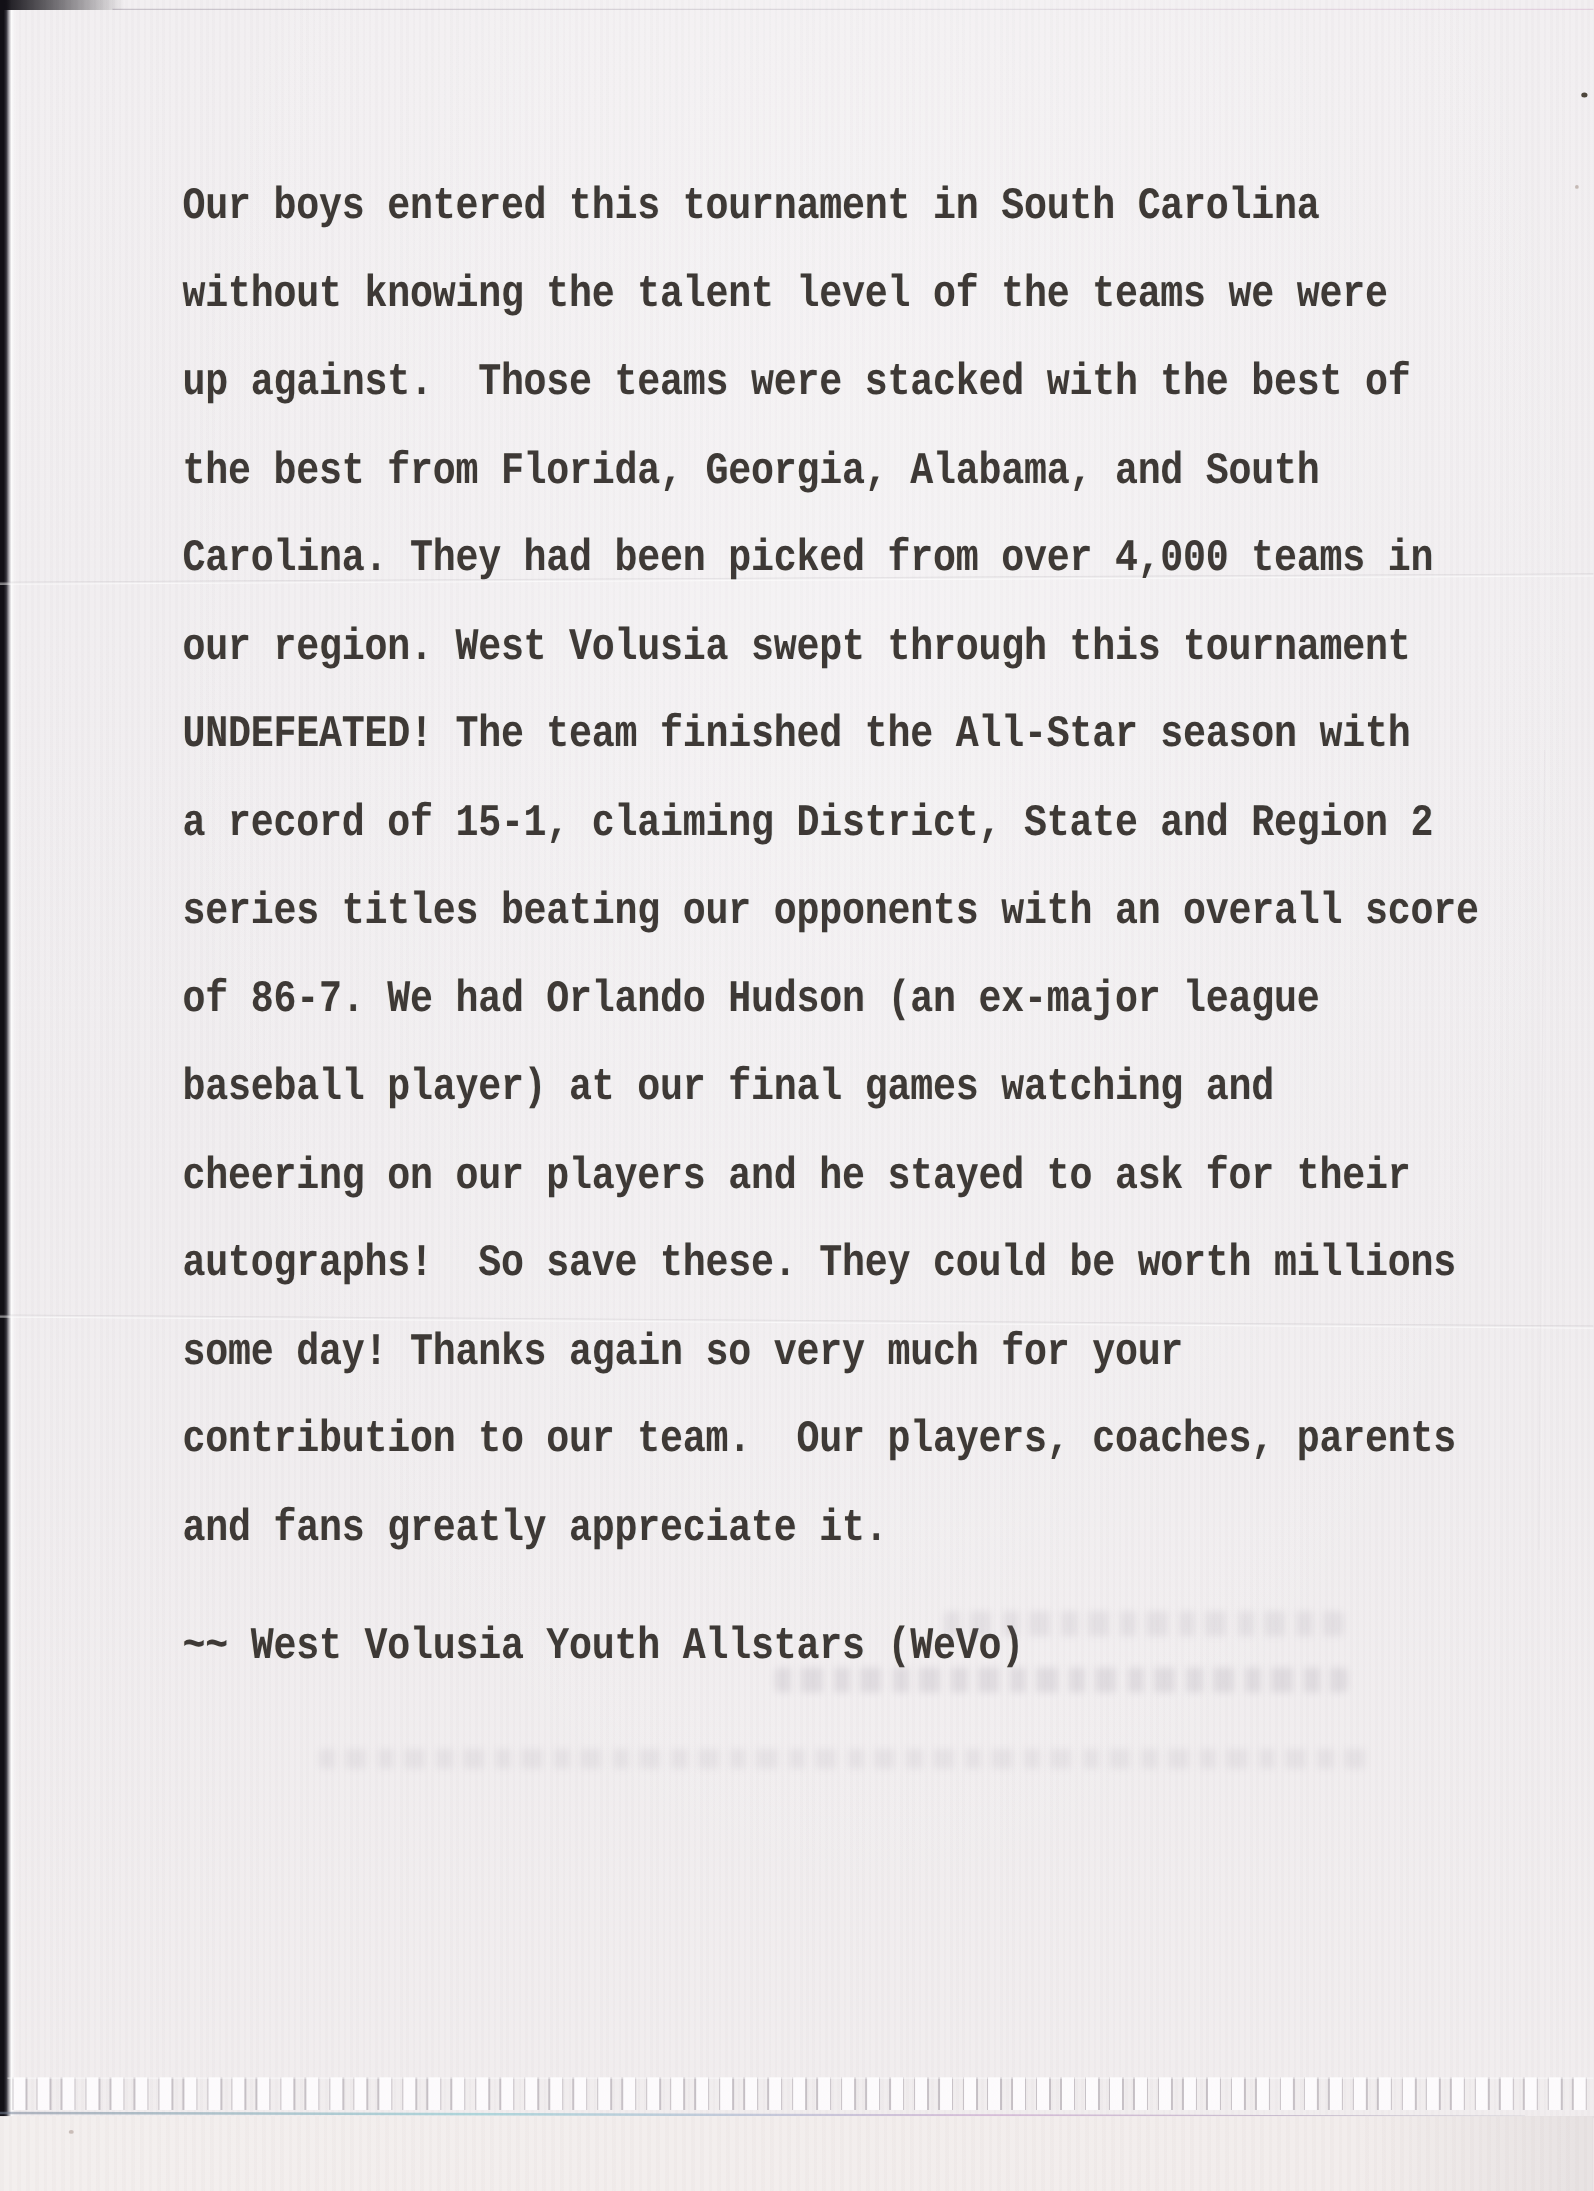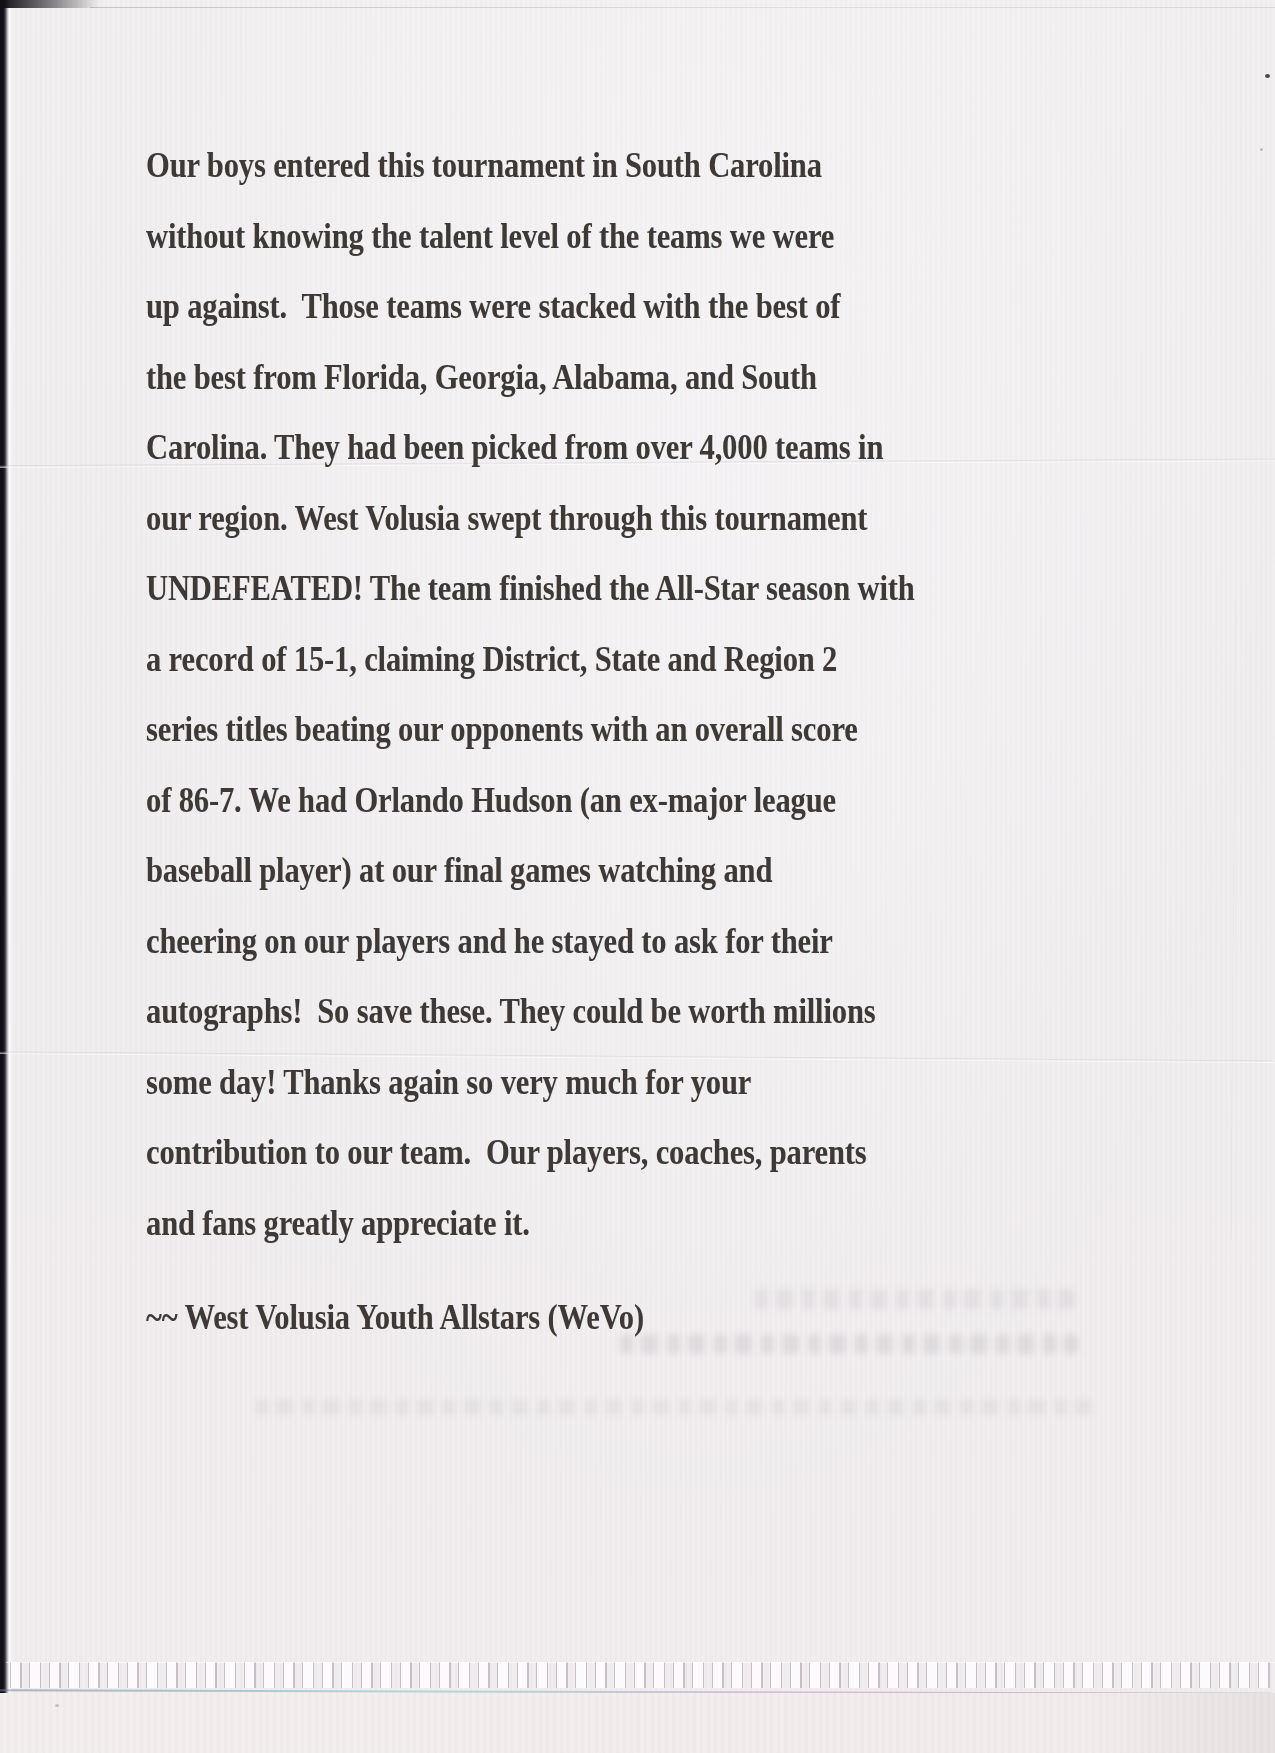--- a/index.html
+++ b/index.html
@@ -1,21 +1,21 @@
 <!DOCTYPE html>
 <html><head>
 <meta charset="utf-8">
 <style>
   html,body{margin:0;padding:0;background:#e9e6e8;}
   .scan{
     position:relative;
     width:1275px;height:1753px;
     overflow:hidden;
     background:#f1eef0;
-    font-family:Liberation Serif, serif;
+    font-family:Liberation Mono, monospace;
   }
   
   .paper{
     position:absolute;inset:0;
     background:
       radial-gradient(ellipse at 55% 28%, rgba(255,255,255,.28), rgba(255,255,255,0) 62%),
       repeating-linear-gradient(90deg, rgba(124,112,126,.028) 0 2px, rgba(124,112,126,0) 2px 5px),
       repeating-linear-gradient(0deg, rgba(255,255,255,.035) 0 3px, rgba(255,255,255,0) 3px 8px),
       linear-gradient(180deg,#f2eff1 0%,#f0edef 55%,#f1edee 100%);
   }

